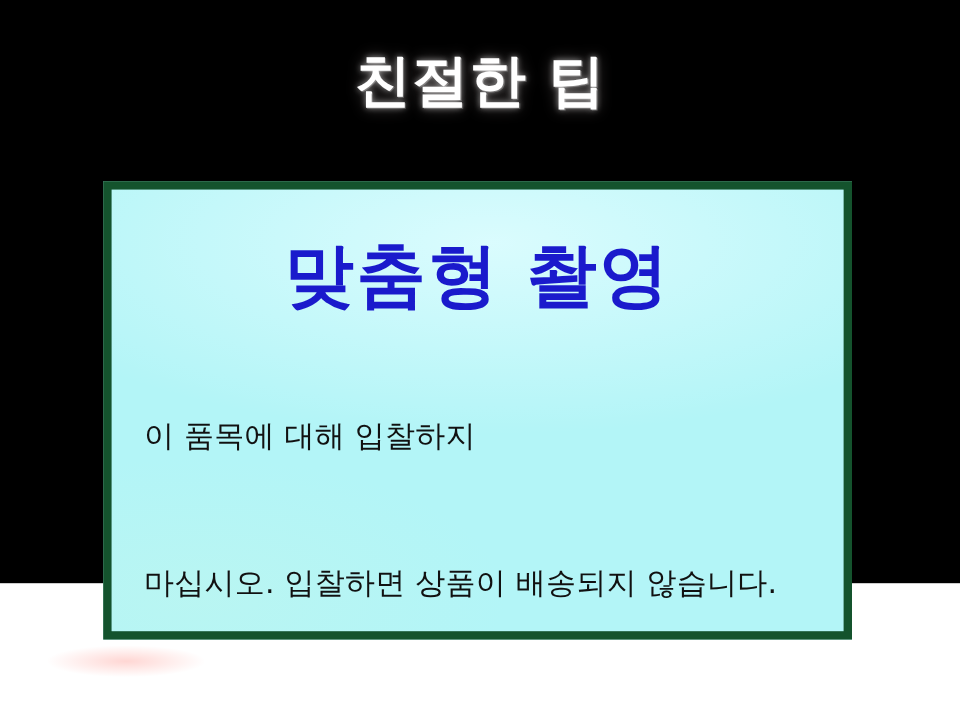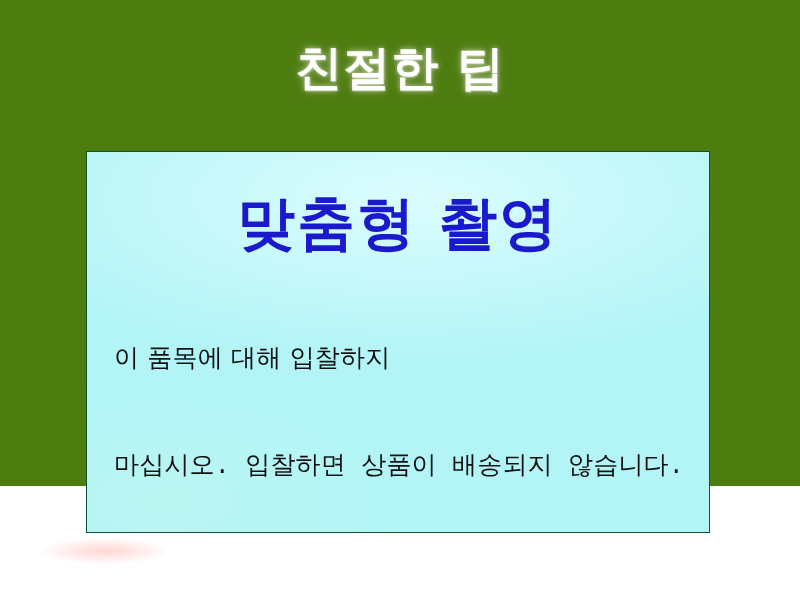--- a/index.html
+++ b/index.html
@@ -12,21 +12,21 @@
     width: 800px;
     height: 600px;
     overflow: hidden;
     font-family: "DejaVu Sans", "Liberation Sans", sans-serif;
   }
 
   #slide {
     position: relative;
     width: 800px;
     height: 486px;
-    background: #4d7c0f;
+    background: #000000;
     box-sizing: border-box;
     padding-left: 33px;
   }
 
   
   #slide-title {
     position: absolute;
     left: 0;
     top: 42px;
     width: 800px;
@@ -44,21 +44,21 @@
   }
 
   
   #content-card {
     position: absolute;
     left: 86px;
     top: 151px;
     width: 624px;
     height: 382px;
     background: #B3F5F7;
-    border: 1px solid #14532d;
+    border: 7px solid #14532d;
     box-sizing: border-box;
     overflow: hidden;
   }
 
   
   #content-card::before {
     content: "";
     position: absolute;
     inset: 0;
     background:
@@ -93,21 +93,21 @@
     left: 27px;
     font-size: 25px;
     font-weight: 500;
     line-height: 1.25;
     color: #111111;
     letter-spacing: 0.2px;
     white-space: nowrap;
   }
 
   #card-body-line-1 { top: 190px; text-align: center; }
-  #card-body-line-2 { top: 299px; font-family: Liberation Mono, monospace; }
+  #card-body-line-2 { top: 312px; }
 
   
   #artifact-smudge {
     position: absolute;
     left: 40px;
     top: 538px;
     width: 130px;
     height: 26px;
     background: radial-gradient(ellipse at 50% 50%, rgba(255,120,110,0.30) 0%, rgba(250,45,40,0) 72%);
     pointer-events: none;

